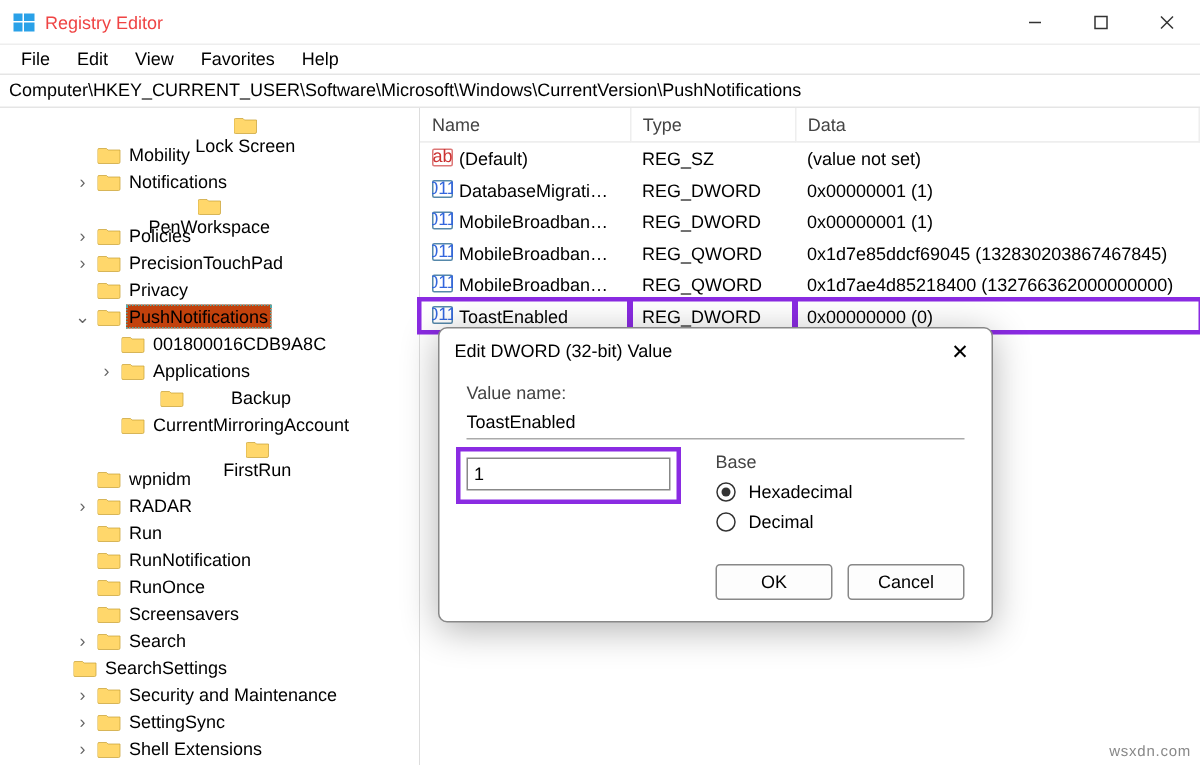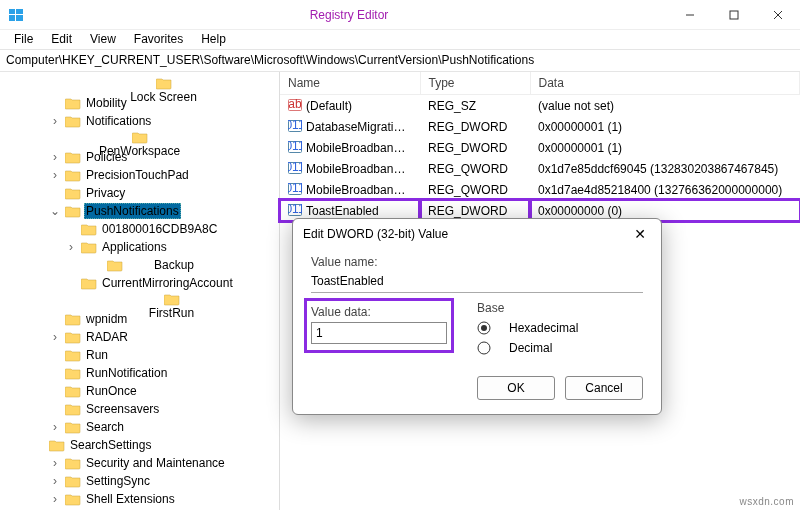--- a/index.html
+++ b/index.html
@@ -1,55 +1,55 @@
 <!DOCTYPE html>
 <html><head>
 <meta charset="utf-8">
 <style>
 * { box-sizing: border-box; margin: 0; padding: 0; font-family: "Segoe UI", Tahoma, sans-serif; font-size: 12px; }
 body { width: 800px; height: 510px; background: #fff; position: relative; overflow: hidden; }
 
 .titlebar { height: 30px; display: flex; align-items: center; padding-left: 8px; background: #fff; border-bottom: 1px solid #eee; }
 .titlebar .app-icon { width: 16px; height: 16px; margin-right: 6px; }
-.titlebar .title { flex: 1; color: #a21caf; text-align: center; }
+.titlebar .title { flex: 1; color: #ef4444; }
 .winbtns { display: flex; }
 .winbtn { width: 44px; height: 30px; display: flex; align-items: center; justify-content: center; color: #555; }
 
 .menubar { height: 20px; display: flex; gap: 2px; padding: 0 6px; align-items: flex-start; border-bottom: 1px solid #e5e5e5; }
 .menubar .menuitem { padding: 2px 8px; cursor: default; }
 
 .addressbar { height: 22px; border-bottom: 1px solid #e5e5e5; padding: 3px 6px; color: #000; white-space: nowrap; overflow: hidden; }
 
 .content { display: flex; height: calc(510px - 30px - 20px - 22px); }
 .tree { width: 280px; border-right: 1px solid #ddd; overflow-y: auto; background: #fff; padding: 4px 0; }
 .node { display: flex; align-items: center; height: 18px; white-space: nowrap; cursor: default; }
 .node .twisty { width: 14px; text-align: center; color: #666; cursor: pointer; }
 .node .folder-icon { width: 16px; height: 14px; margin: 0 3px; }
-.node.selected .label { background: #0369a1; border: 1px dotted #5aa; padding: 0 1px; }
+.node.selected .label { background: #c2410c; border: 1px dotted #5aa; padding: 0 1px; }
 .node .label { padding: 0 2px; }
 
 .list { flex: 1; background: #fff; position: relative; }
 .list table { width: 100%; border-collapse: collapse; }
 .list th { text-align: left; font-weight: 400; padding: 4px 8px; color: #444; border-bottom: 1px solid #eee; border-right: 1px solid #eee; background: #fff; }
 .list td { padding: 3px 8px; white-space: nowrap; }
 .list .val-icon { display: inline-block; width: 14px; height: 14px; margin-right: 4px; vertical-align: -2px; }
 .highlight-row td { outline: 3px solid #8a2be2; outline-offset: -1px; }
 
 .dialog { position: absolute; left: 292px; top: 218px; width: 370px; background: #fff; border: 1px solid #888; box-shadow: 0 5px 25px rgba(0,0,0,.3); border-radius: 6px; }
 .dlg-titlebar { display: flex; align-items: center; height: 30px; padding: 0 10px; gap: 40px; }
 .dlg-titlebar .t { flex: 1; font-size: 12px; }
 .dlg-titlebar .closex { width: 22px; text-align: center; cursor: pointer; font-size: 14px; }
 .dlg-body { padding: 6px 18px 14px; }
 .dlg-label { color: #444; margin-bottom: 3px; }
 .dlg-input-ro { border: none; border-bottom: 1px solid #aaa; width: 100%; padding: 2px 0 4px; margin-bottom: 8px; background: transparent; }
 .dlg-row { display: flex; gap: 26px; }
 .dlg-col.left { width: 140px; }
 .dlg-input { width: 100%; border: 1px solid #888; padding: 3px 4px; height: 22px; }
 .hl-box { outline: 3px solid #8a2be2; padding: 4px 4px 6px; margin-left: -4px; }
-.radio { display: flex; align-items: center; height: 20px; gap: 18px; }
+.radio { display: flex; align-items: center; height: 20px; gap: 8px; }
 .radio svg { width: 14px; height: 14px; }
 .dlg-buttons { display: flex; justify-content: flex-end; gap: 10px; margin-top: 18px; }
 .dlg-buttons button { width: 78px; height: 24px; background: #fdfdfd; border: 1px solid #888; border-radius: 3px; cursor: pointer; }
 
 .watermark { position: absolute; right: 6px; bottom: 3px; color: #888; font-size: 10px; letter-spacing: .5px; }
 </style>
 </head>
 <body>
 
 <div class="titlebar">
@@ -335,21 +335,20 @@
   <div class="dlg-titlebar">
     <span class="t">Edit DWORD (32-bit) Value</span>
     <span class="closex">✕</span>
   </div>
   <div class="dlg-body">
     <div class="dlg-label">Value name:</div>
     <input class="dlg-input-ro" readonly="" value="ToastEnabled" style="">
     <div class="dlg-row">
       <div class="dlg-col left">
         <div class="hl-box">
-          <div class="dlg-label">Value data:</div>
           <input class="dlg-input" value="1" style="">
         </div>
       </div>
       <div class="dlg-col">
         <div class="dlg-label">Base</div>
         <div class="radio">
           <svg viewBox="0 0 14 14">
               <circle cx="7" cy="7" r="6" fill="none" stroke="#333"></circle>
               <circle cx="7" cy="7" r="3" fill="#333"></circle>
             </svg>

